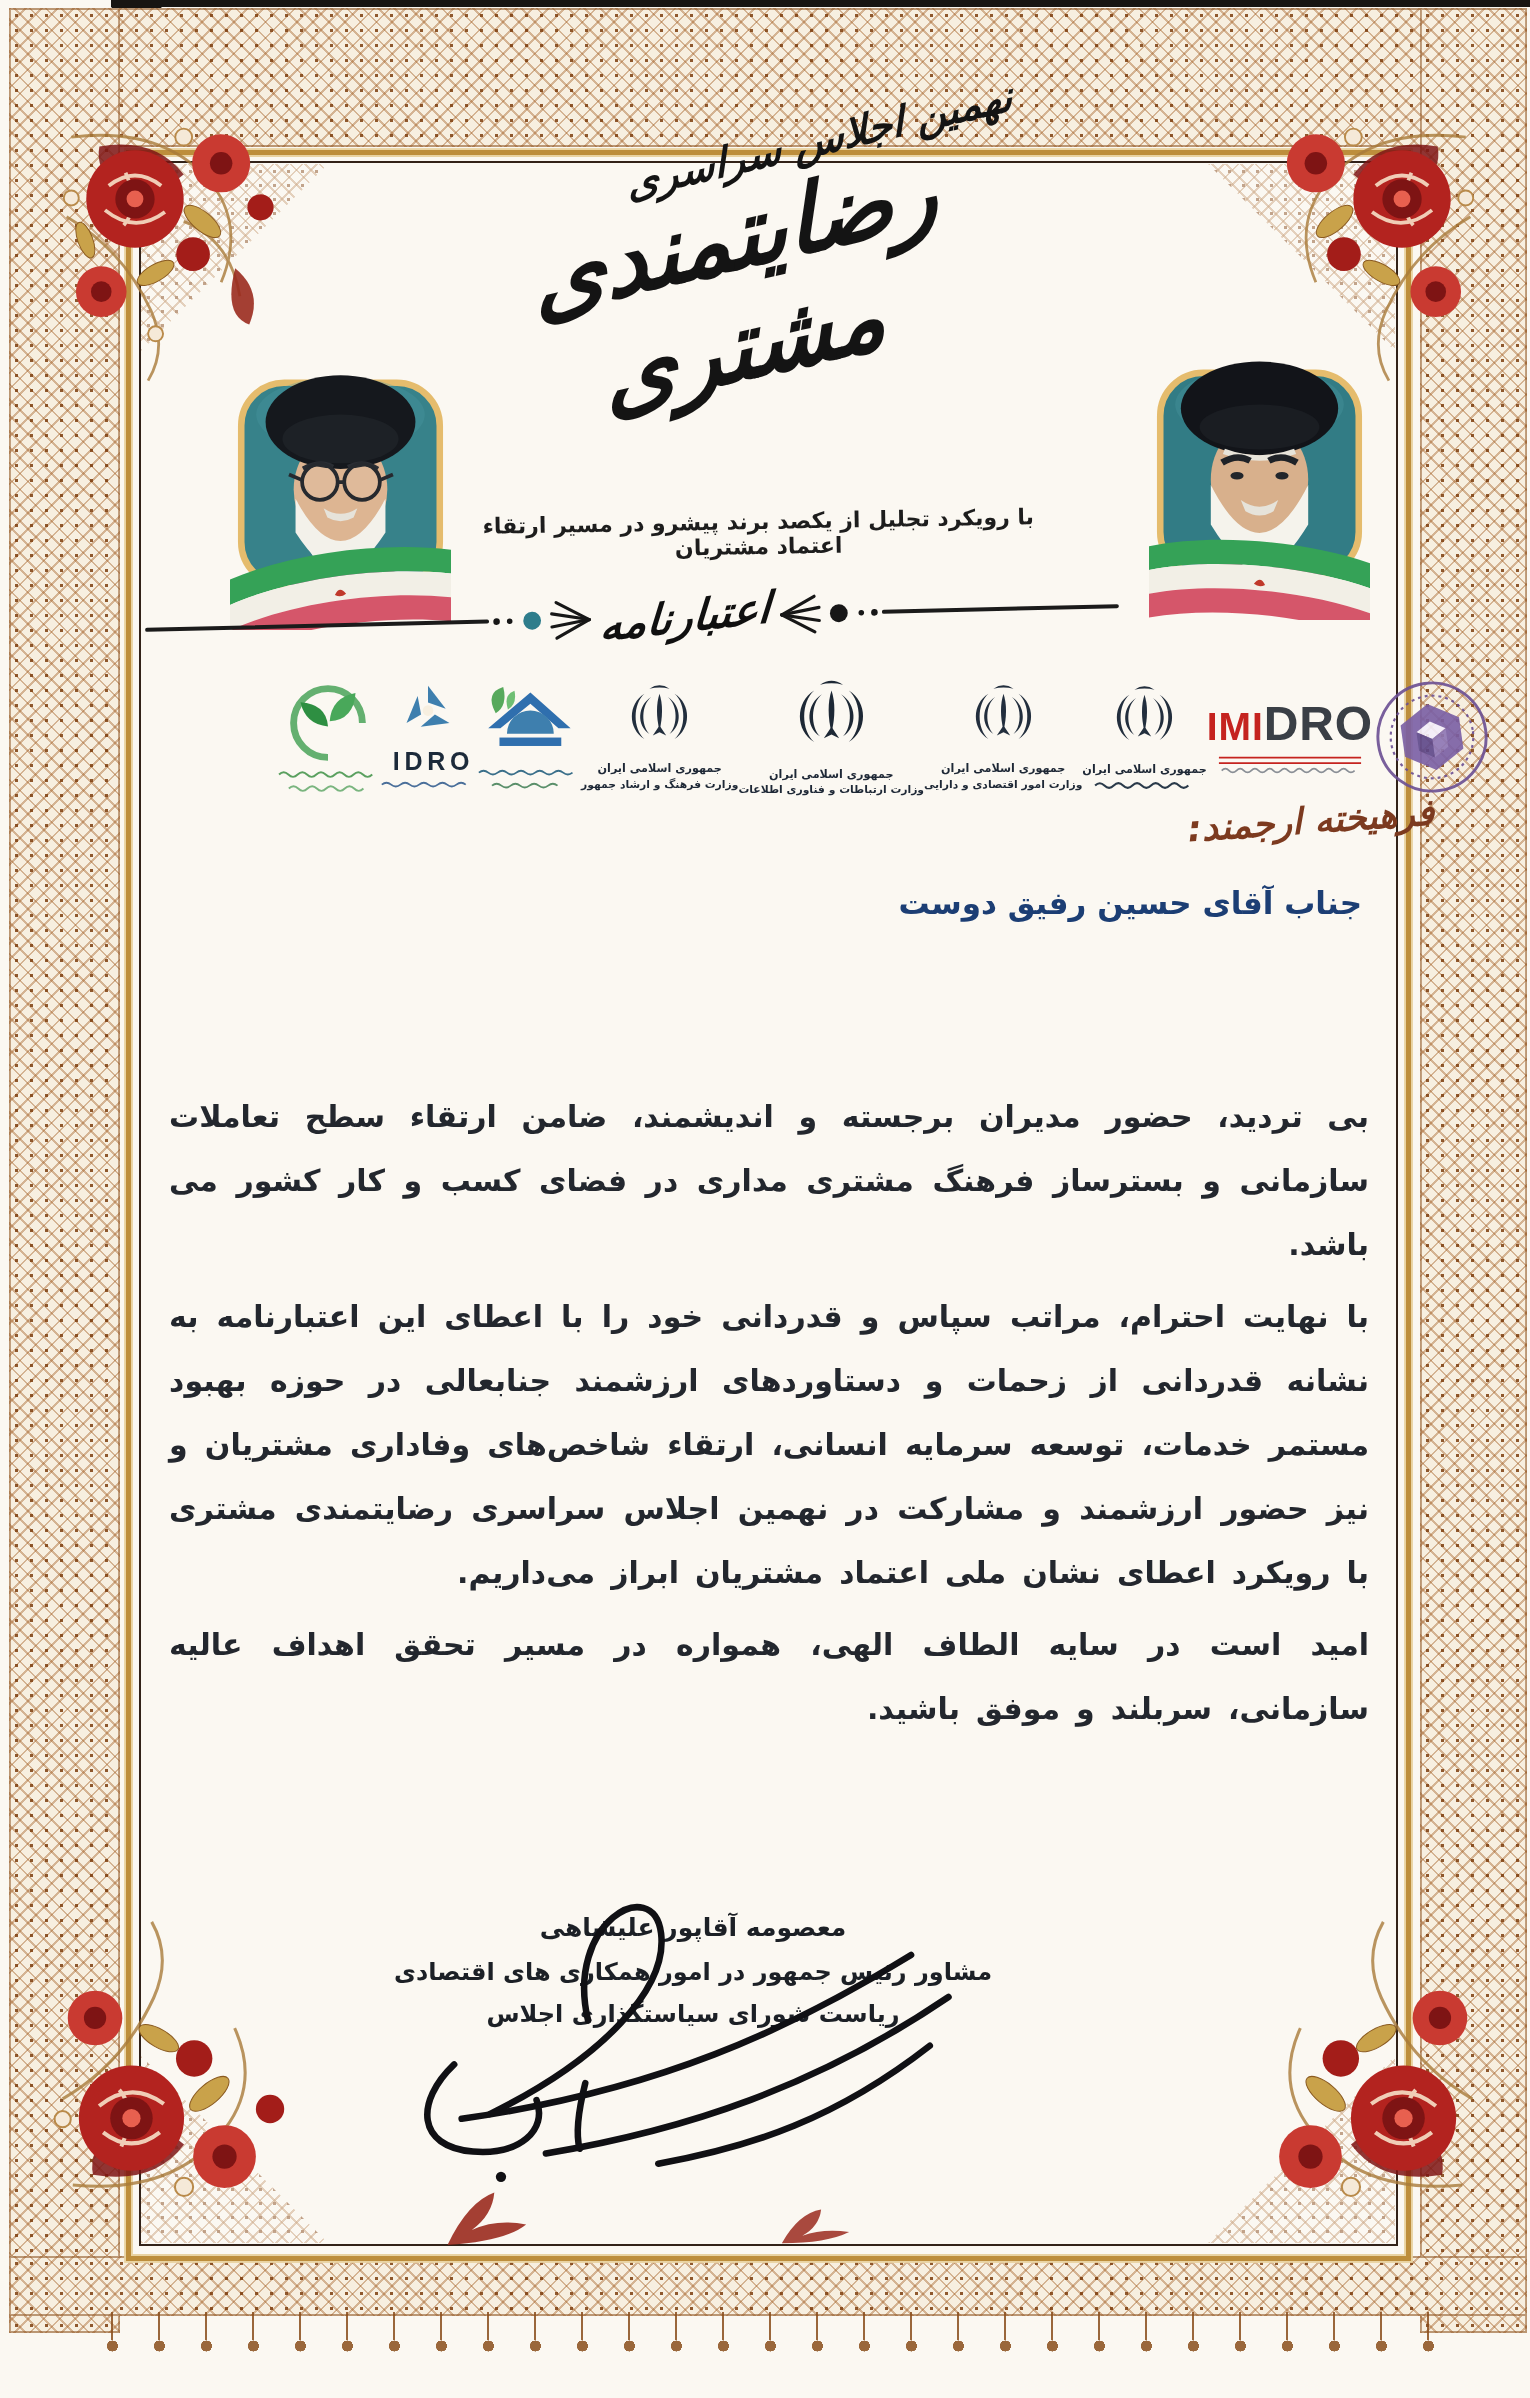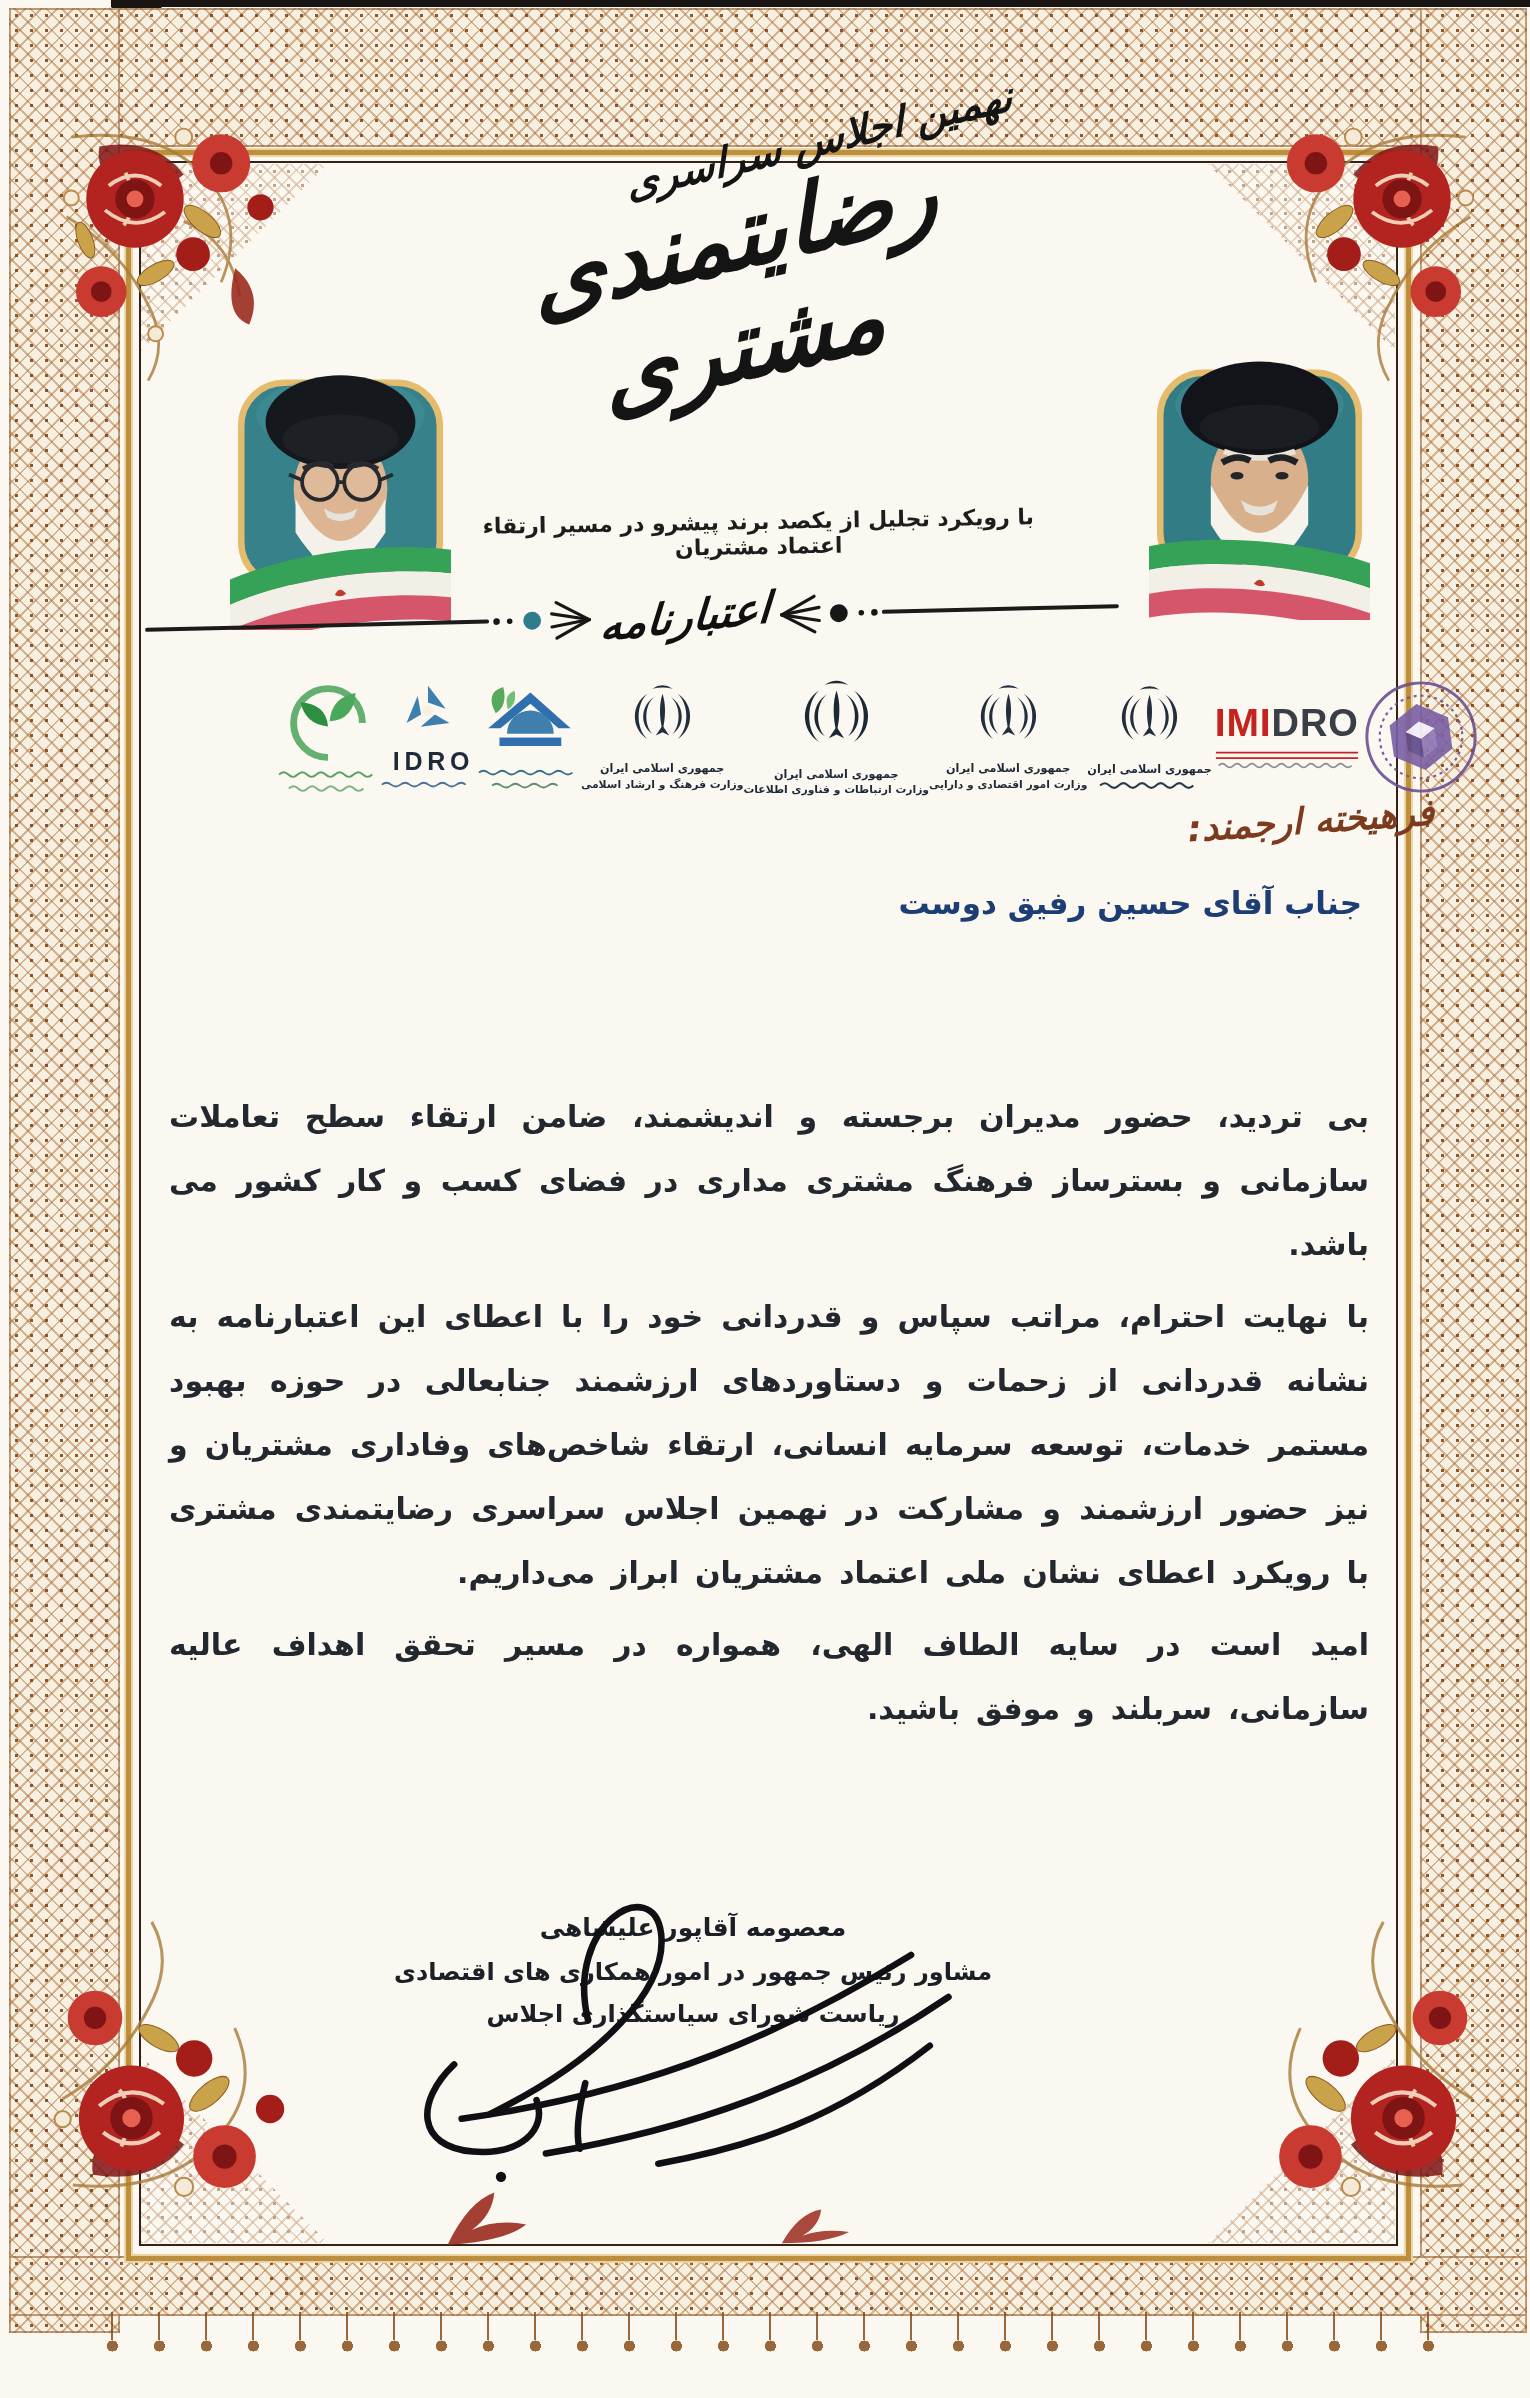--- a/index.html
+++ b/index.html
@@ -87,21 +87,21 @@
     position:absolute;left:276px;top:656px;width:1049px;height:161px;
     display:flex;align-items:center;justify-content:space-between;
   }
   .logo{display:flex;flex-direction:column;align-items:center;gap:2.8px;}
   .logo .cap1{font-size:11.2px;font-weight:bold;color:#1e2836;direction:rtl;white-space:nowrap;}
   .logo .cap2{font-size:10.8px;font-weight:bold;color:#1e2836;direction:rtl;white-space:nowrap;}
   .latin{font-family:"Liberation Sans",sans-serif;}
   .idro-word{font-size:25px;font-weight:bold;letter-spacing:4.7px;color:#1c2a3a;margin-top:-1.9px;margin-left:12px;}
   .imidro-word{display:flex;align-items:baseline;}
   .imidro-word .imi{color:#c5231f;font-weight:900;font-size:39px;letter-spacing:0.9px;}
-  .imidro-word .dro{color:#3a3f46;font-weight:900;font-size:38px;letter-spacing:0.9px;}
+  .imidro-word .dro{color:#3a3f46;font-weight:900;font-size:48px;letter-spacing:0.9px;}
   
   .salutation{
     position:absolute;right:97px;top:800px;direction:rtl;
     font-size:36px;font-weight:bold;font-style:italic;color:#7c3a1f;transform:rotate(-4deg);
   }
   .recipient{position:absolute;right:169px;top:885px;direction:rtl;text-align:right;}
   .rec-name{font-size:31px;font-weight:bold;color:#1c3e74;margin-bottom:22.5px;}
   .rec-title{font-size:29px;font-weight:bold;color:#27303e;}
   .rec-title .lead{color:#b5432f;}
   .body-text{
@@ -364,21 +364,21 @@
           <path d="M28 8 Q40 0 52 8 Q40 5 28 8 Z"></path>
           <path d="M40 14 C36 26 36 42 40 58 C44 42 44 26 40 14 Z"></path>
           <path d="M40 52 L32 64 L40 60 L48 64 Z"></path>
           <path d="M30 18 C14 28 12 52 28 62 C18 52 18 28 30 18 Z"></path>
           <path d="M22 14 C2 26 2 56 22 68 C8 56 8 26 22 14 Z"></path>
           <path d="M50 18 C66 28 68 52 52 62 C62 52 62 28 50 18 Z"></path>
           <path d="M58 14 C78 26 78 56 58 68 C72 56 72 26 58 14 Z"></path>
         </g>
       </svg>
       <div class="cap1">جمهوری اسلامی ایران</div>
-      <div class="cap2">وزارت فرهنگ و ارشاد اسلامی</div>
+      <div class="cap2">وزارت فرهنگ و ارشاد جمهور</div>
     </div>
 
     <div class="logo">
       <svg width="79" height="88" viewBox="0 0 80 92">
         <g fill="#1d2835">
           <path d="M28 8 Q40 0 52 8 Q40 5 28 8 Z"></path>
           <path d="M40 14 C36 26 36 42 40 58 C44 42 44 26 40 14 Z"></path>
           <path d="M40 52 L32 64 L40 60 L48 64 Z"></path>
           <path d="M30 18 C14 28 12 52 28 62 C18 52 18 28 30 18 Z"></path>
           <path d="M22 14 C2 26 2 56 22 68 C8 56 8 26 22 14 Z"></path>

